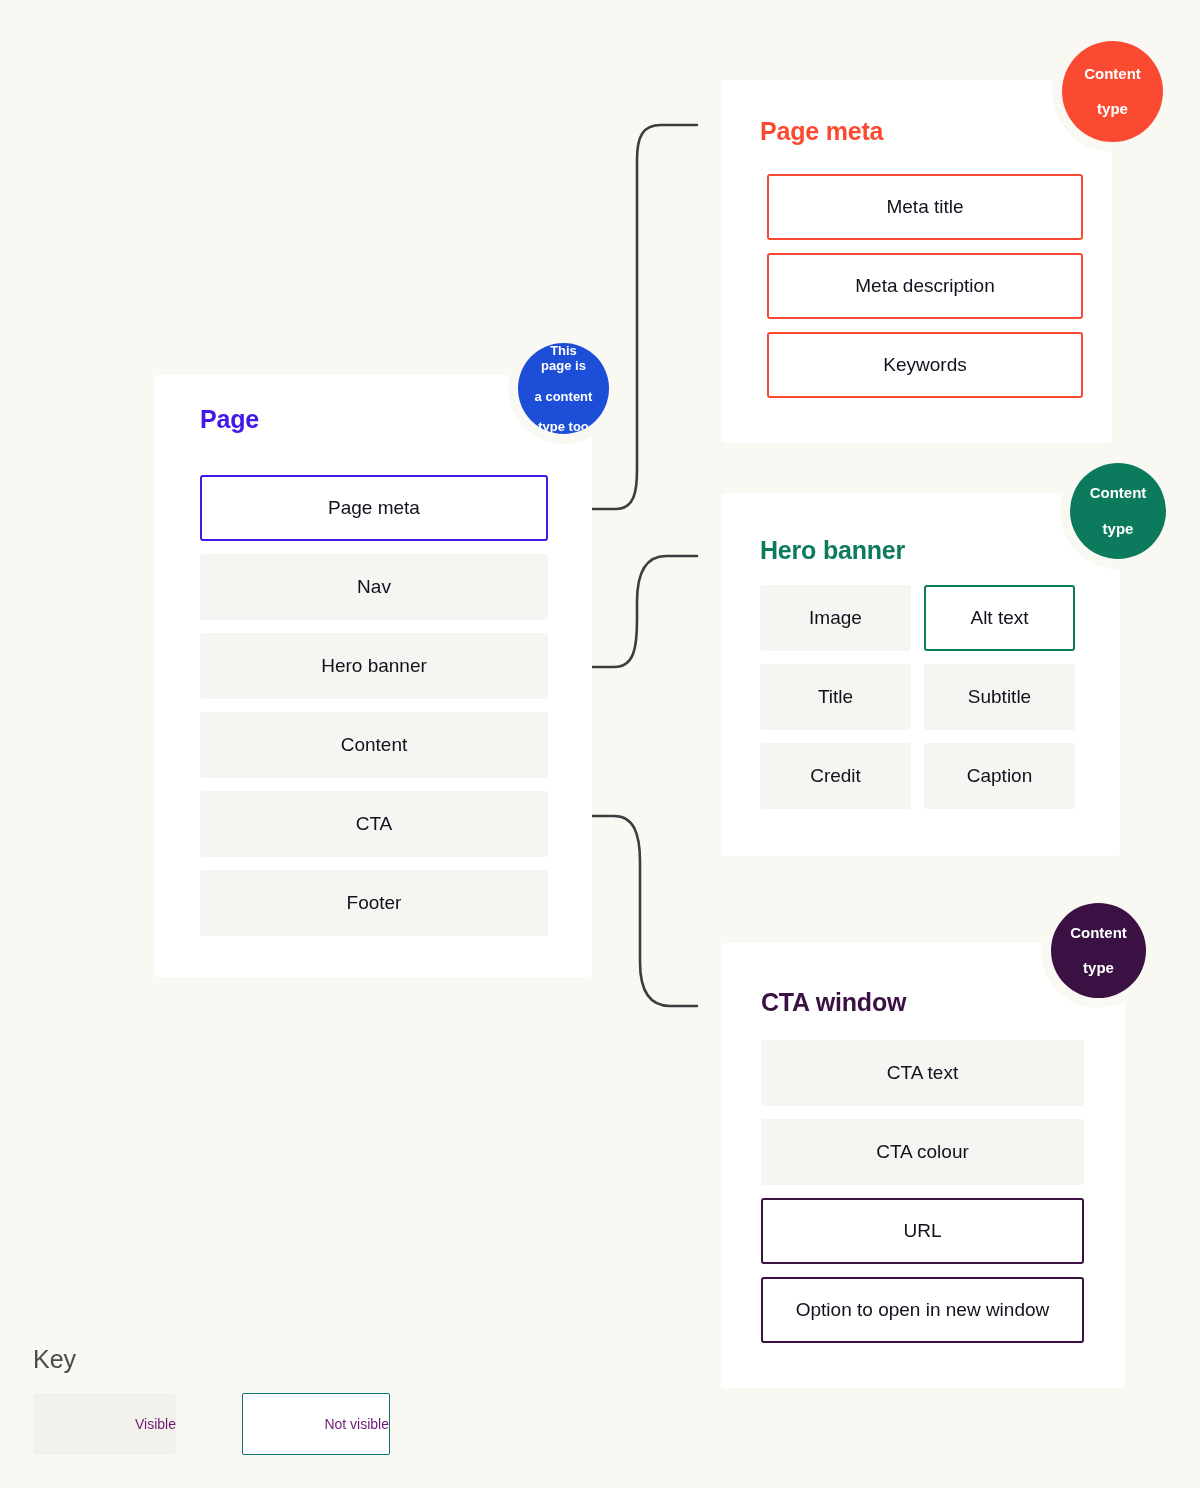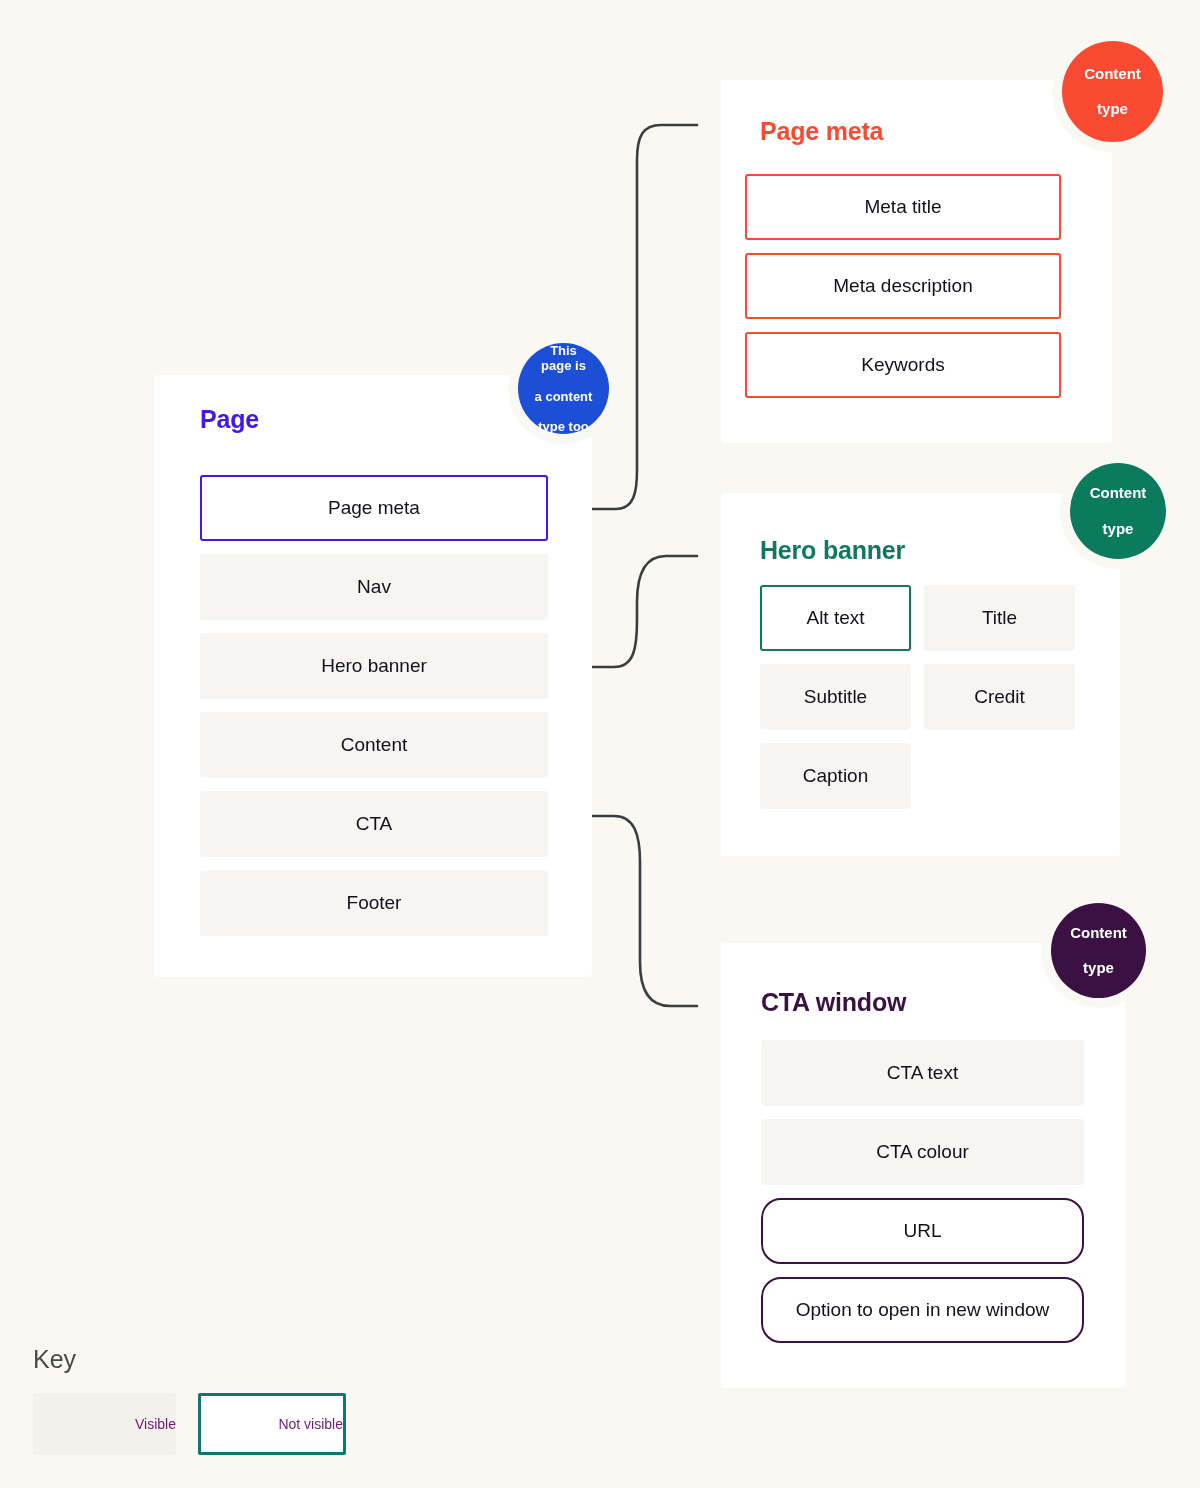--- a/index.html
+++ b/index.html
@@ -105,21 +105,21 @@
     height: 363px;
   }
   #pagemeta-card .card-title {
     position: absolute;
     left: 39px;
     top: 37px;
     color: #fa4b32;
   }
   #pagemeta-card .rows {
     position: absolute;
-    left: 24px;
+    left: 46px;
     top: 94px;
     width: 316px;
     display: flex;
     flex-direction: column;
     gap: 13px;
   }
   #pagemeta-card .field {
     height: 66px;
   }
   #pagemeta-card .field.hidden-field {
@@ -175,21 +175,20 @@
     width: 323px;
     display: flex;
     flex-direction: column;
     gap: 13px;
   }
   #cta-card .field {
     height: 66px;
   }
   #cta-card .field.hidden-field {
     border-color: #3b1043;
-    border-radius: 20px;
   }
 
   
   .badge {
     position: absolute;
     border-radius: 50%;
     display: flex;
     align-items: center;
     justify-content: center;
     text-align: center;
@@ -264,23 +263,24 @@
     color: #701a75;
     height: 62px;
   }
   .key-chip.visible {
     background: #f2f1ec;
     width: 143px;
     border-radius: 3px;
   }
   .key-chip.not-visible {
     background: #ffffff;
-    border: 3px solid #0f766e;
+    border: 1px solid #0f766e;
     width: 148px;
     border-radius: 2px;
+    margin-left: 44px;
   }
 </style>
 </head>
 <body>
 
 <div class="canvas">
 
   <svg class="connectors" viewBox="0 0 1200 1488" xmlns="http://www.w3.org/2000/svg">
     <path d="M 592 509 L 616 509 C 634 509 637 492 637 470 L 637 160 C 637 136 643 125 661 125 L 697 125" fill="none" stroke="#3c3c41" stroke-width="2.6" stroke-linecap="round"></path>
     <path d="M 592 667 L 614 667 C 634 667 637 648 637 620 L 637 602 C 637 572 646 556 666 556 L 697 556" fill="none" stroke="#3c3c41" stroke-width="2.6" stroke-linecap="round"></path>
@@ -322,20 +322,23 @@
       </div>
       <div class="field hidden-field">
         <span>Keywords</span>
       </div>
     </div>
   </div>
 
   <div class="card" id="hero-card">
     <h2 class="card-title">Hero banner</h2>
     <div class="grid">
+      <div class="field visible">
+        <span>Image</span>
+      </div>
       <div class="field hidden-field">
         <span>Alt text</span>
       </div>
       <div class="field visible">
         <span>Title</span>
       </div>
       <div class="field visible">
         <span>Subtitle</span>
       </div>
       <div class="field visible">

